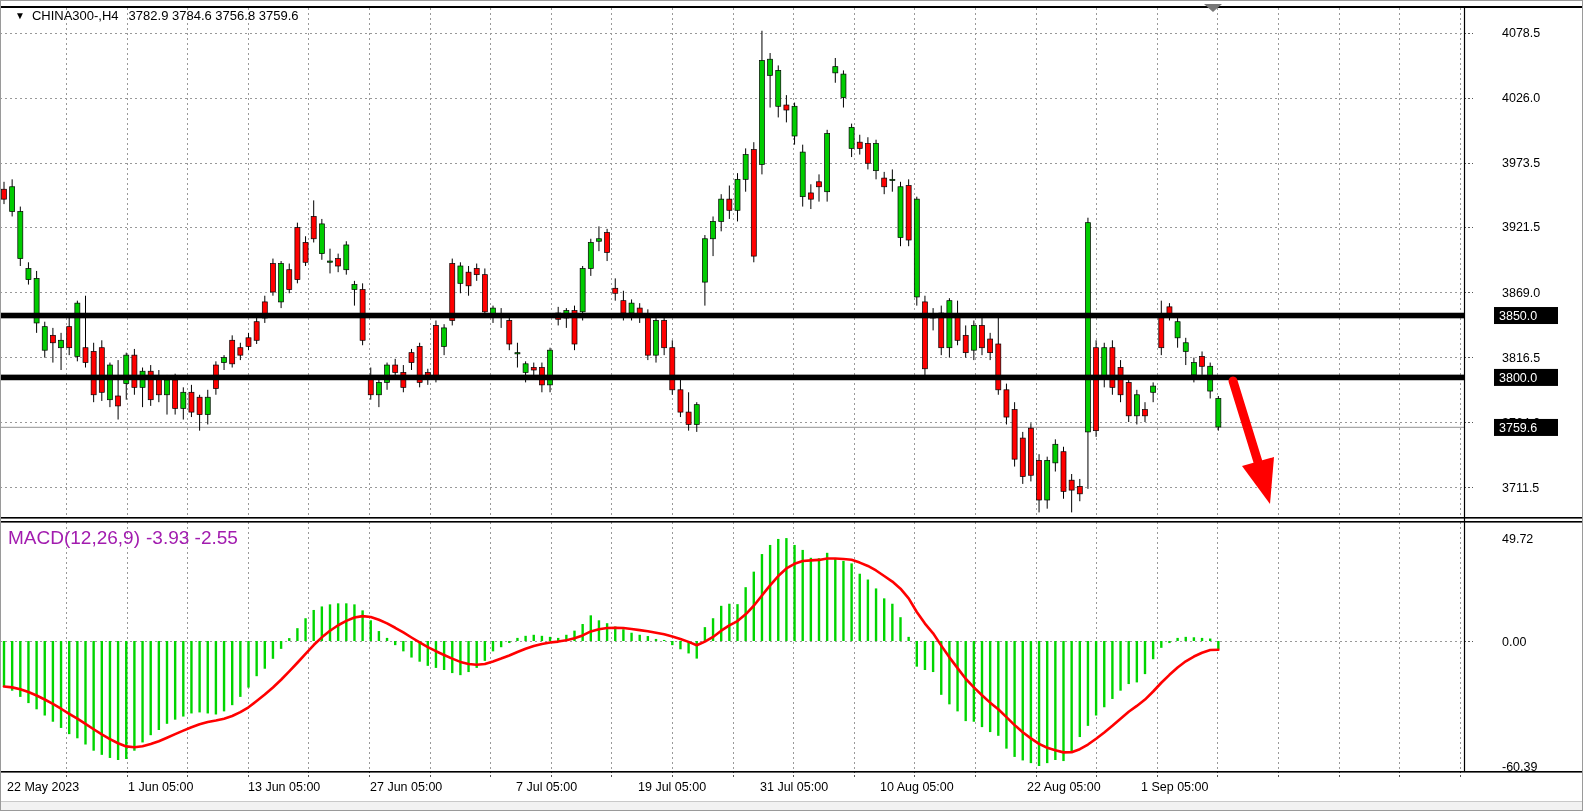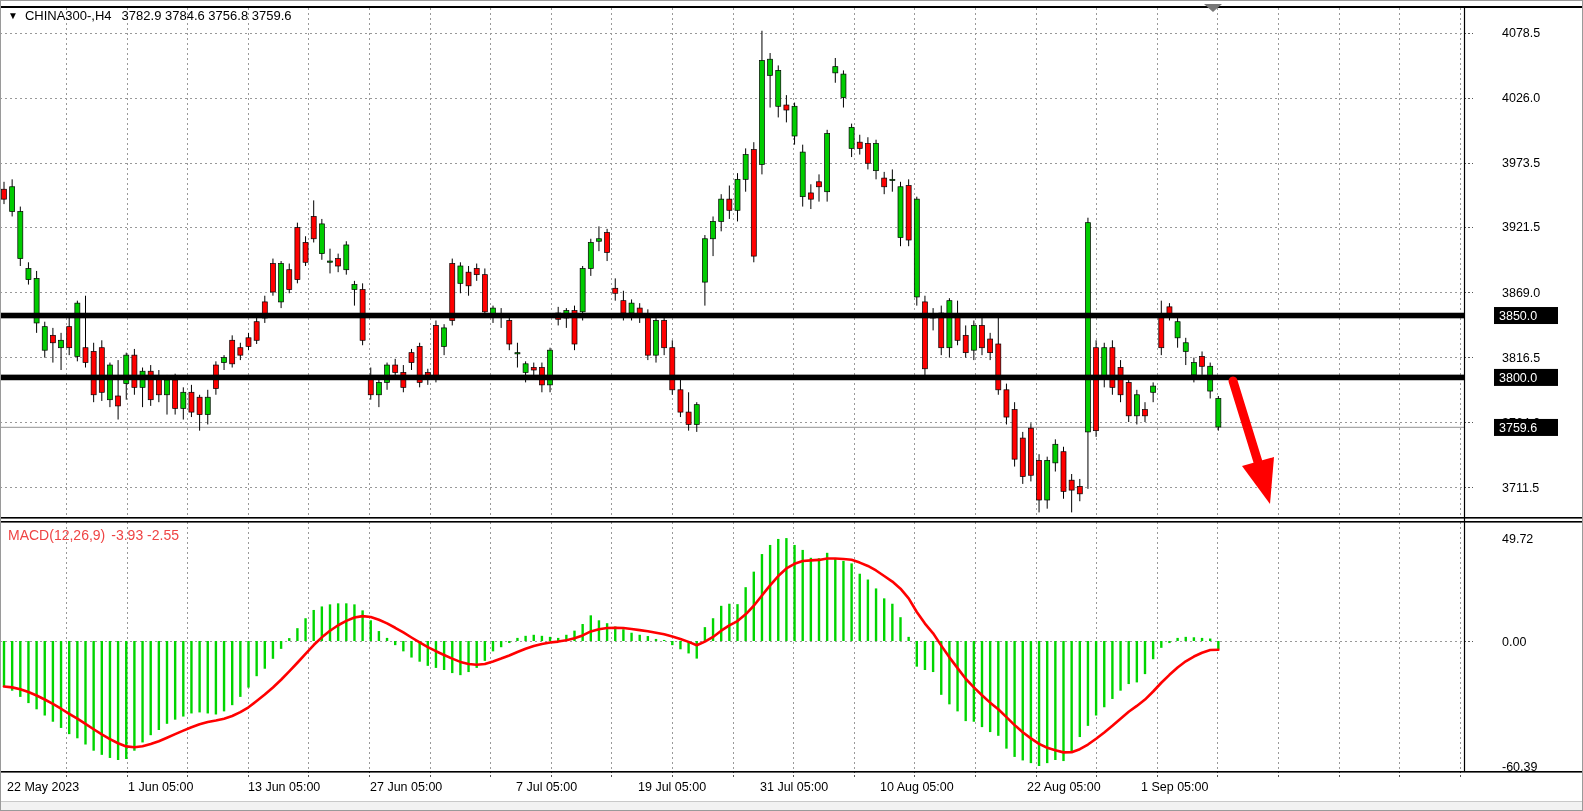--- a/index.html
+++ b/index.html
@@ -1,22 +1,22 @@
 <!DOCTYPE html>
 <html><head>
 <meta charset="utf-8">
 <style>
   html,body{margin:0;padding:0;background:#fff;}
   #stage{position:relative;width:1583px;height:811px;background:#fff;overflow:hidden;
          font-family:"Liberation Sans",sans-serif;}
   #chart{position:absolute;left:0;top:0;}
-  .title{position:absolute;left:8px;top:8px;font-size:13px;color:#000;white-space:pre;z-index:5;}
+  .title{position:absolute;left:15px;top:8px;font-size:13px;color:#000;white-space:pre;z-index:5;}
   .title .glyph{font-size:10px;margin-right:7px;position:relative;top:-1px;}
   .title .sym{margin-right:10px;}
-  .macdlabel{position:absolute;left:8px;top:527px;font-size:14px;color:#ef4444;white-space:pre;z-index:5;}
+  .macdlabel{position:absolute;left:8px;top:527px;font-size:19px;color:#a21caf;white-space:pre;z-index:5;}
   .macdlabel span{margin-right:6px;}
 </style>
 </head>
 <body>
 
 <div id="stage">
   <div class="title"><span class="glyph">▼</span><span class="sym">CHINA300-,H4</span><span>3782.9 3784.6 3756.8 3759.6</span></div>
 
   <div class="macdlabel"><span>MACD(12,26,9)</span><span>-3.93 -2.55</span></div>
 

